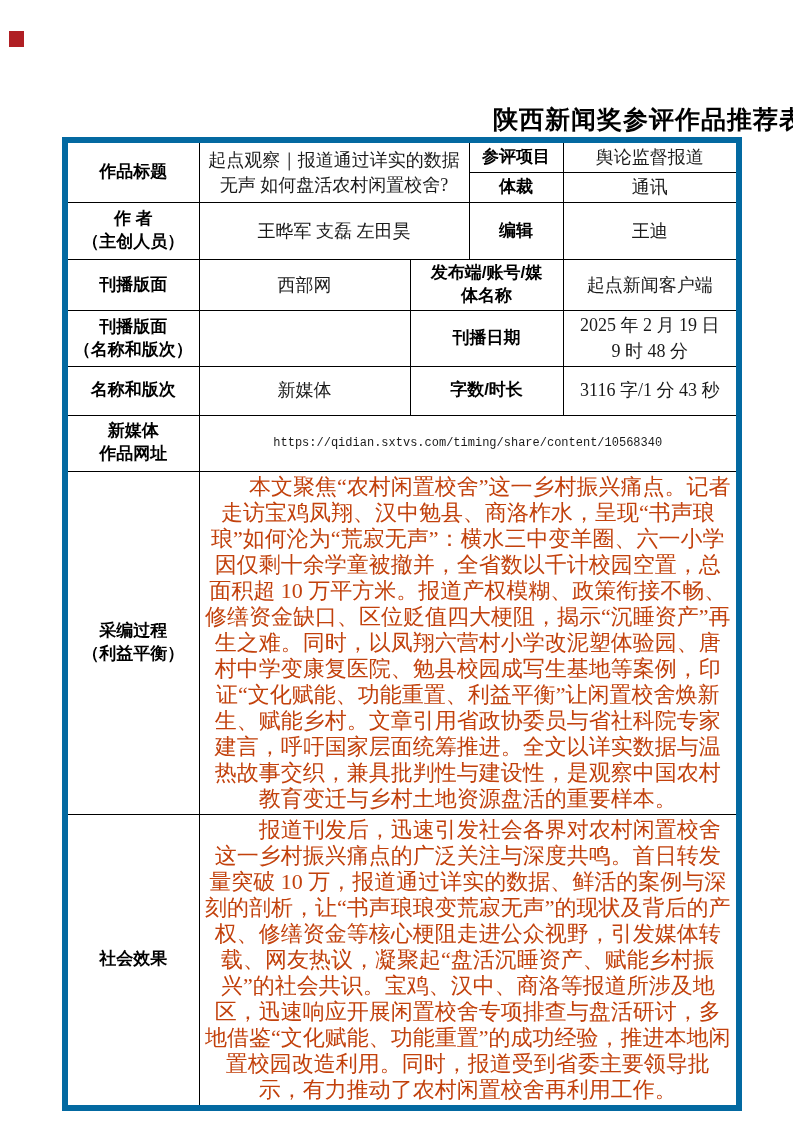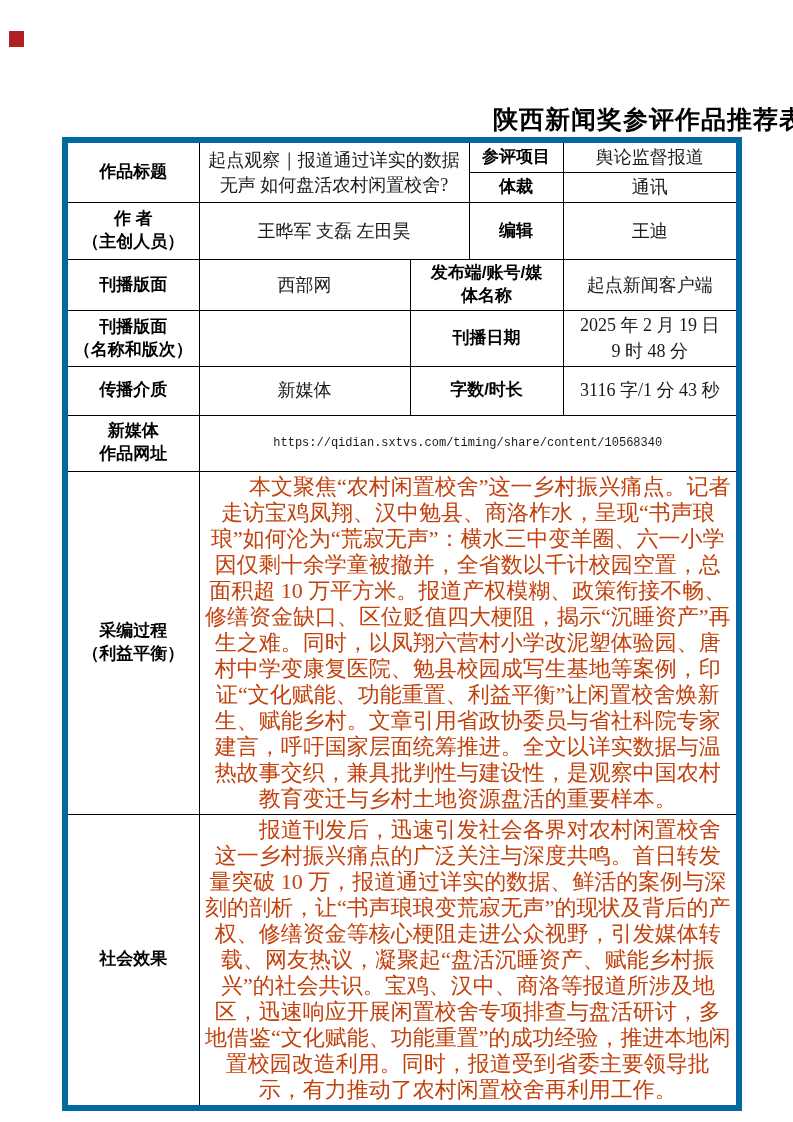--- a/index.html
+++ b/index.html
@@ -128,21 +128,21 @@
   <tr style="height:55px">
     <td class="label">刊播版面
 （名称和版次）</td>
     <td class="value"></td>
     <td class="label" colspan="2">刊播日期</td>
     <td class="value">2025 年 2 月 19 日
 9 时 48 分</td>
   </tr>
 
   <tr style="height:49px">
-    <td class="label">传播介质</td>
+    <td class="label">名称和版次</td>
     <td class="value">新媒体</td>
     <td class="label" colspan="2">字数/时长</td>
     <td class="value">3116 字/1 分 43 秒</td>
   </tr>
 
   <tr style="height:56px">
     <td class="label">新媒体
 作品网址</td>
     <td class="url-value" colspan="4">https://qidian.sxtvs.com/timing/share/content/10568340</td>
   </tr>

